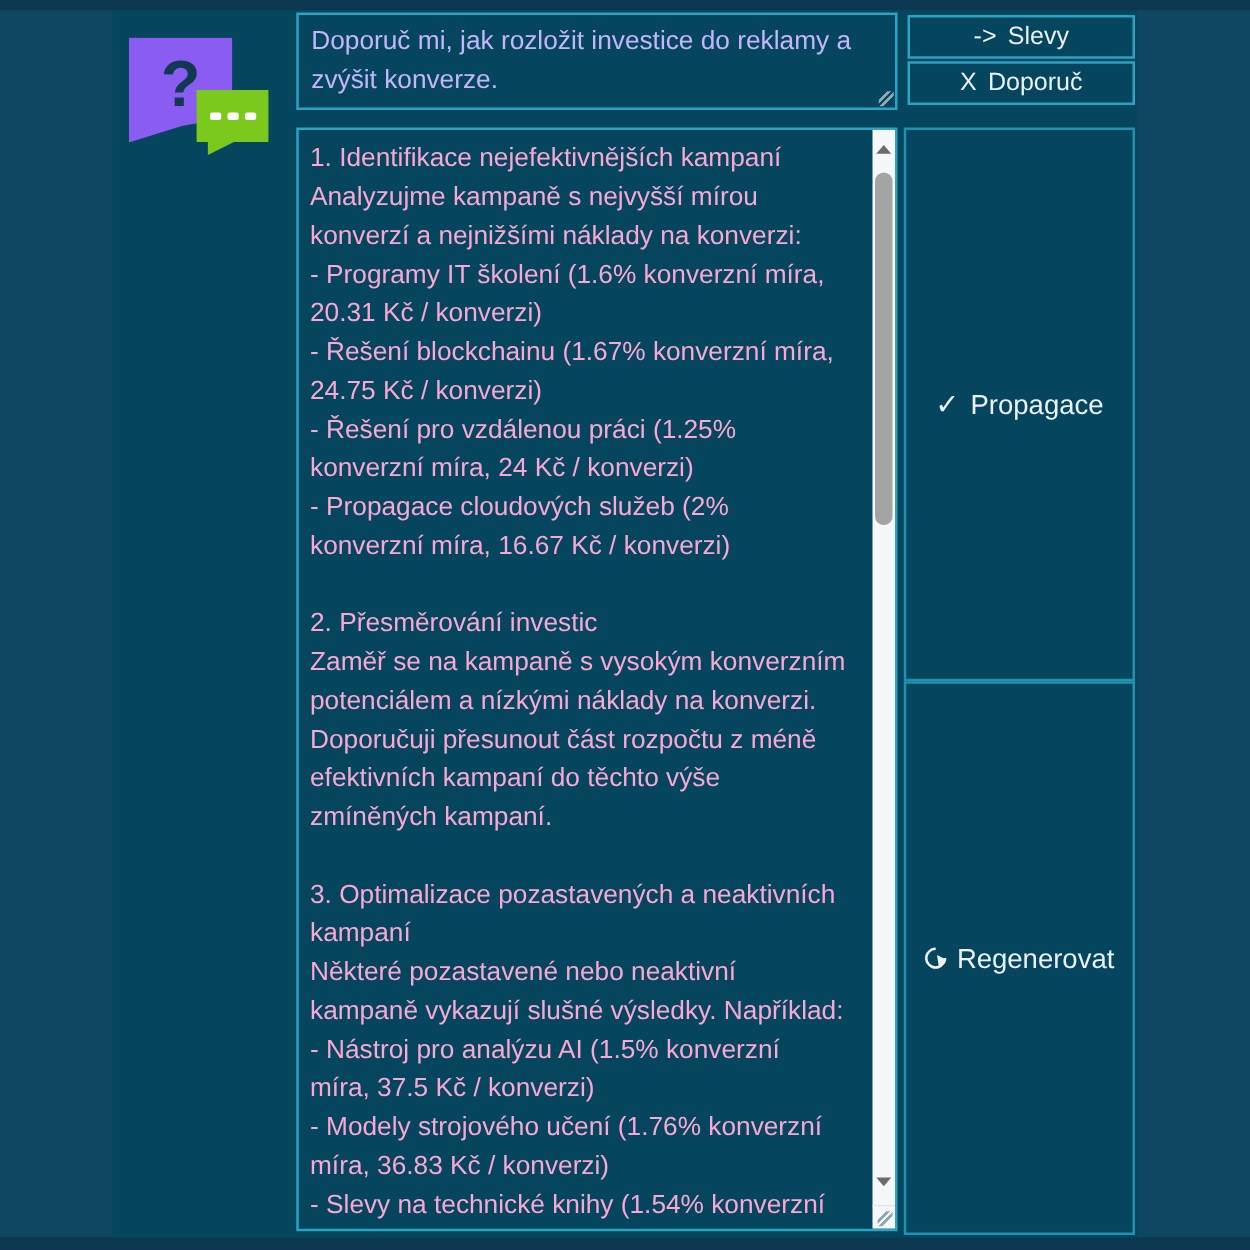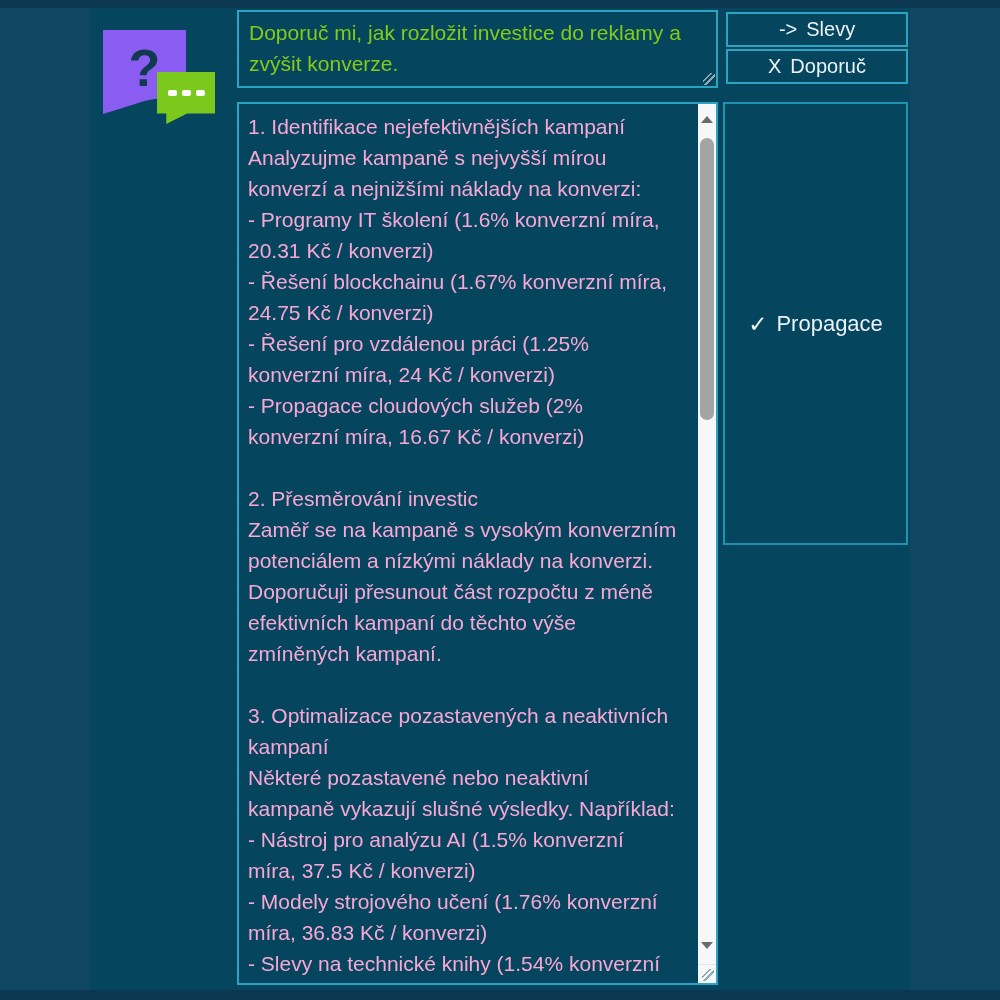--- a/index.html
+++ b/index.html
@@ -39,21 +39,21 @@
     clip-path: polygon(0 0, 100% 0, 100% 80%, 52% 80%, 16% 100%, 16% 80%, 0 80%);
     display: flex; align-items: center; justify-content: center; gap: 5px;
     padding-bottom: 10px;
   }
   .dot { width: 9px; height: 6px; background: #FFFFFF; border-radius: 2px; }
 
   
   .prompt {
     position: absolute; left: 237px; top: 10px; width: 481px; height: 78px;
     background: transparent; border: 2px solid #2BA4C4;
-    color: #84cc16; font-family: "Liberation Sans", "DejaVu Sans", sans-serif;
+    color: #c4b5fd; font-family: "Liberation Sans", "DejaVu Sans", sans-serif;
     font-size: 21px; line-height: 31px; padding: 5px 10px;
     resize: none; overflow: hidden; outline: none;
   }
   .grip {
     position: absolute; width: 12px; height: 12px;
     background:
       linear-gradient(135deg, transparent 0 5px, #8FA9B4 5px 7px, transparent 7px 9px, #8FA9B4 9px 11px, transparent 11px);
   }
   .grip.input-grip { left: 703px; top: 73px; }
 
@@ -185,14 +185,18 @@
       <div class="arr down"></div>
       <div class="corner-sep"></div>
       <div class="grip scroll-grip"></div>
     </div>
   </div>
 
   <div class="cell confirm">
     <span class="check">✓</span>
     <span>Propagace</span>
   </div>
+  <div class="cell regen">
+    <span class="refresh"></span>
+    <span>Regenerovat</span>
+  </div>
 
 </div>
 
 </body></html>

